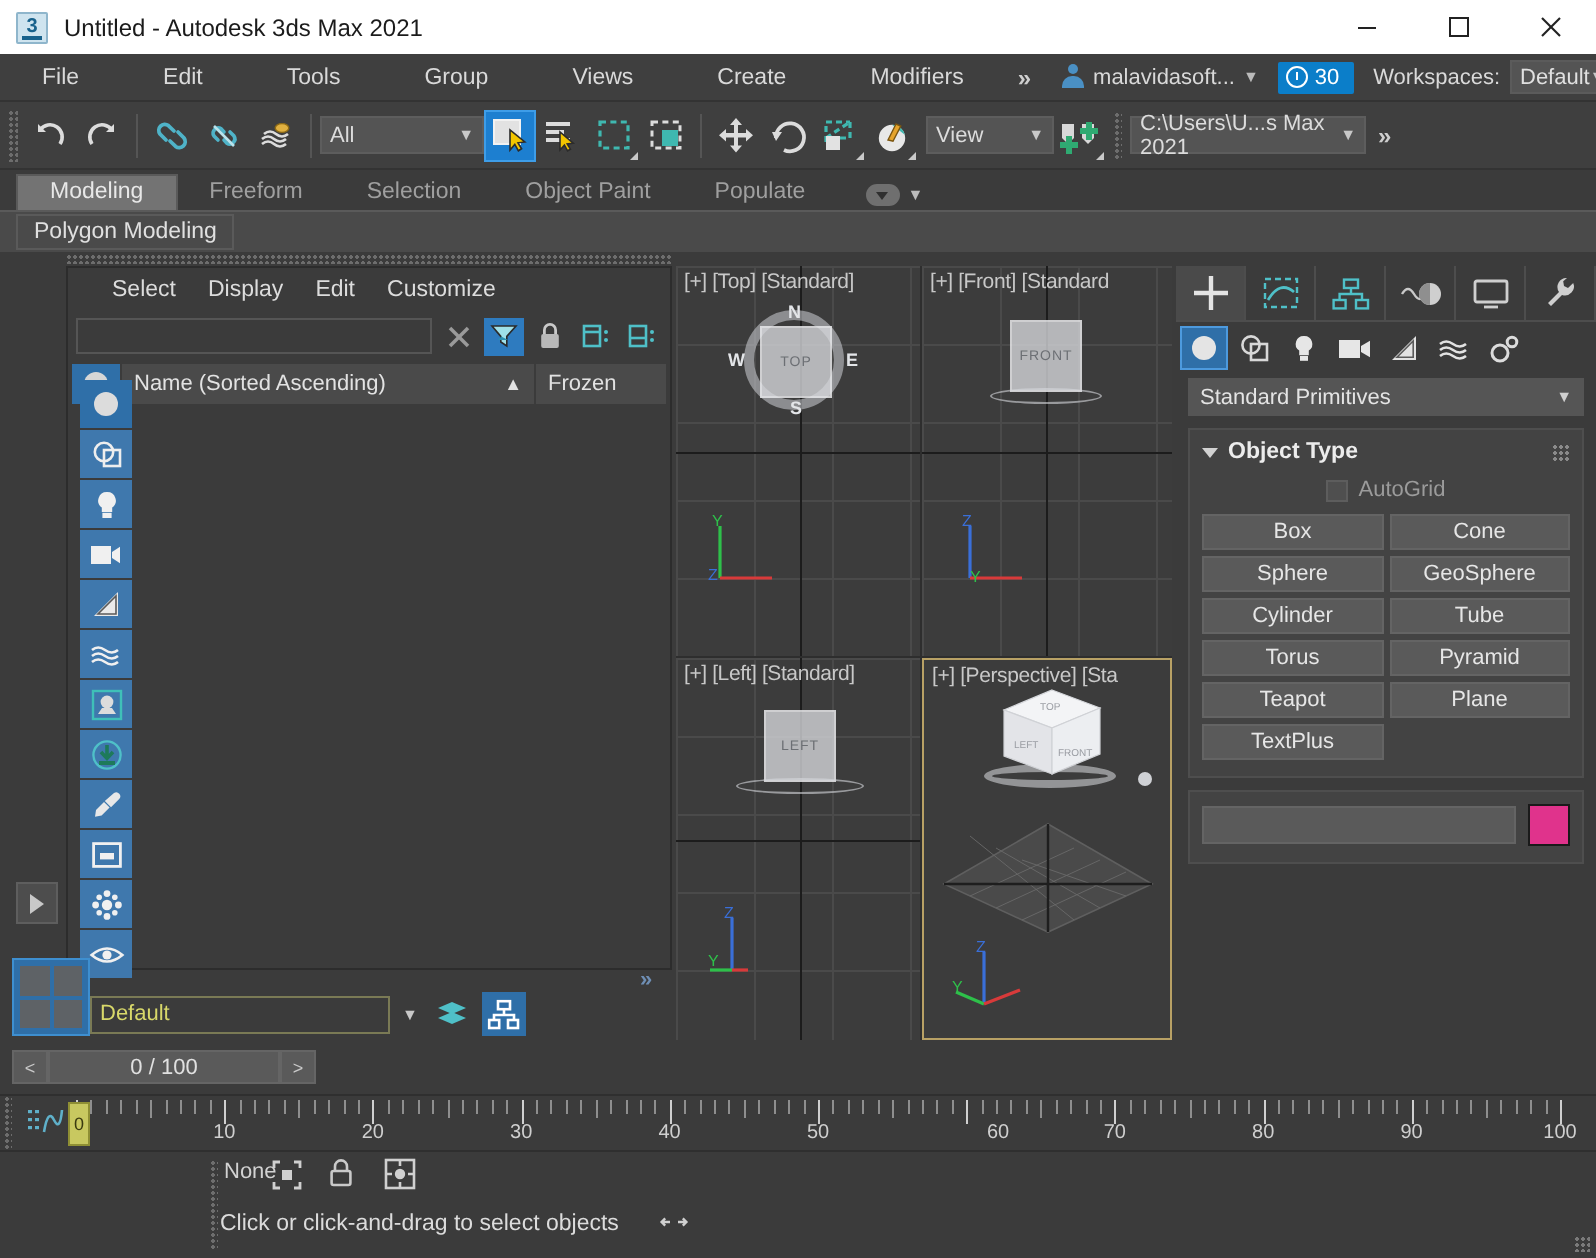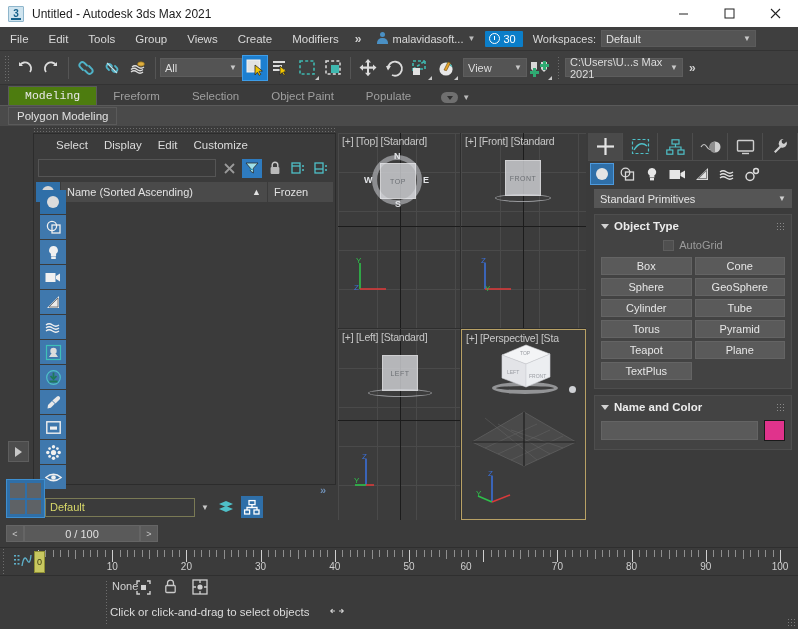--- a/index.html
+++ b/index.html
@@ -37,21 +37,21 @@
     color: #222; font-size: 12px;
   }
   .win-btn svg { display: block; }
 
   
   .menubar {
     position: absolute; left: 0; top: 27px; width: 798px; height: 24px;
     background: #3f3f3f; display: flex; align-items: center;
     border-bottom: 1px solid #333;
   }
-  .menu-item { padding: 3px 10px; color: #d9d9d9; font-size: 11.5px; white-space: nowrap; }
+  .menu-item { padding: 3px 21px; color: #d9d9d9; font-size: 11.5px; white-space: nowrap; }
   .menu-chev { padding: 3px 6px; color: #cfcfcf; font-size: 12px; font-weight: bold; }
   .acct {
     display: flex; align-items: center; gap: 4px; padding: 2px 4px; margin-left: 4px;
     color: #d9d9d9; font-size: 11px;
   }
   .acct .person {
     width: 13px; height: 13px; position: relative;
   }
   .acct .person:before {
     content:""; position:absolute; left:4px; top:0; width:5px; height:5px;
@@ -115,22 +115,22 @@
   
   .ribbon {
     position: absolute; left: 0; top: 85px; width: 798px; height: 42px;
     background: #3b3b3b;
   }
   .ribbon-tabs { display: flex; height: 20px; align-items: flex-end; padding-left: 8px; }
   .rtab {
     padding: 2px 16px 3px; font-size: 11.5px; color: #9f9f9f;
   }
   .rtab.active {
-    background: #4d7c0f; color: #e8e8e8;
-    border: 1px solid #5a5a5a; border-bottom: none; font-family: Liberation Mono, monospace;
+    background: #737373; color: #e8e8e8;
+    border: 1px solid #5a5a5a; border-bottom: none;
   }
   .rtab-drop { margin-left: 14px; display:flex; align-items:center; gap:4px; padding-bottom:2px;}
   .rtab-drop .pill {
     width: 17px; height: 11px; border-radius: 6px; background: #6f6f6f;
     display:flex; align-items:center; justify-content:center;
   }
   .rtab-drop .pill:after{content:"";border-left:3px solid transparent;border-right:3px solid transparent;border-top:4px solid #2f2f2f;}
   .ribbon-sub {
     height: 21px; background: #4a4a4a; border-top: 1px solid #5a5a5a;
     display: flex; align-items: center; padding-left: 8px;
@@ -934,25 +934,20 @@
         <div class="prim-btn">Tube</div>
         <div class="prim-btn">Torus</div>
         <div class="prim-btn">Pyramid</div>
         <div class="prim-btn">Teapot</div>
         <div class="prim-btn">Plane</div>
         <div class="prim-btn wide">TextPlus</div>
       </div>
     </div>
 
     <div class="rollout">
-      <div class="rollout-head">
-        <span class="tri"></span>
-        <span>Name and Color</span>
-        <span class="dots"></span>
-      </div>
       <div class="nc-row">
         <div class="nc-input"></div>
         <div class="nc-swatch" id="color-swatch" style="background: rgb(224, 51, 140);"></div>
       </div>
     </div>
   </div>
 
   <div class="timeline">
     <div class="dotcol"></div>
     <div class="tl-icon">
@@ -1069,21 +1064,21 @@
           <div class="tl-tick" style="left: 712.32px; height: 7px; background: rgb(142, 142, 142);"></div>
           <div class="tl-tick" style="left: 719.74px; height: 7px; background: rgb(142, 142, 142);"></div>
           <div class="tl-tick" style="left: 727.16px; height: 7px; background: rgb(142, 142, 142);"></div>
           <div class="tl-tick" style="left: 734.58px; height: 7px; background: rgb(142, 142, 142);"></div>
           <div class="tl-tick" style="left: 742px; height: 12px; background: rgb(207, 207, 207);"></div>
           <div class="tl-lbl" style="left: 74.2px;">10</div>
           <div class="tl-lbl" style="left: 148.4px;">20</div>
           <div class="tl-lbl" style="left: 222.6px;">30</div>
           <div class="tl-lbl" style="left: 296.8px;">40</div>
           <div class="tl-lbl" style="left: 371px;">50</div>
-          <div class="tl-lbl" style="left: 428px;">60</div>
+          <div class="tl-lbl" style="left: 461px;">60</div>
           <div class="tl-lbl" style="left: 519.4px;">70</div>
           <div class="tl-lbl" style="left: 593.6px;">80</div>
           <div class="tl-lbl" style="left: 667.8px;">90</div>
           <div class="tl-lbl" style="left: 742px;">100</div>
         </div>
       <div class="tl-slider" id="tl-slider" style="left: -4px;">
         <span>0</span>
       </div>
     </div>
   </div>

